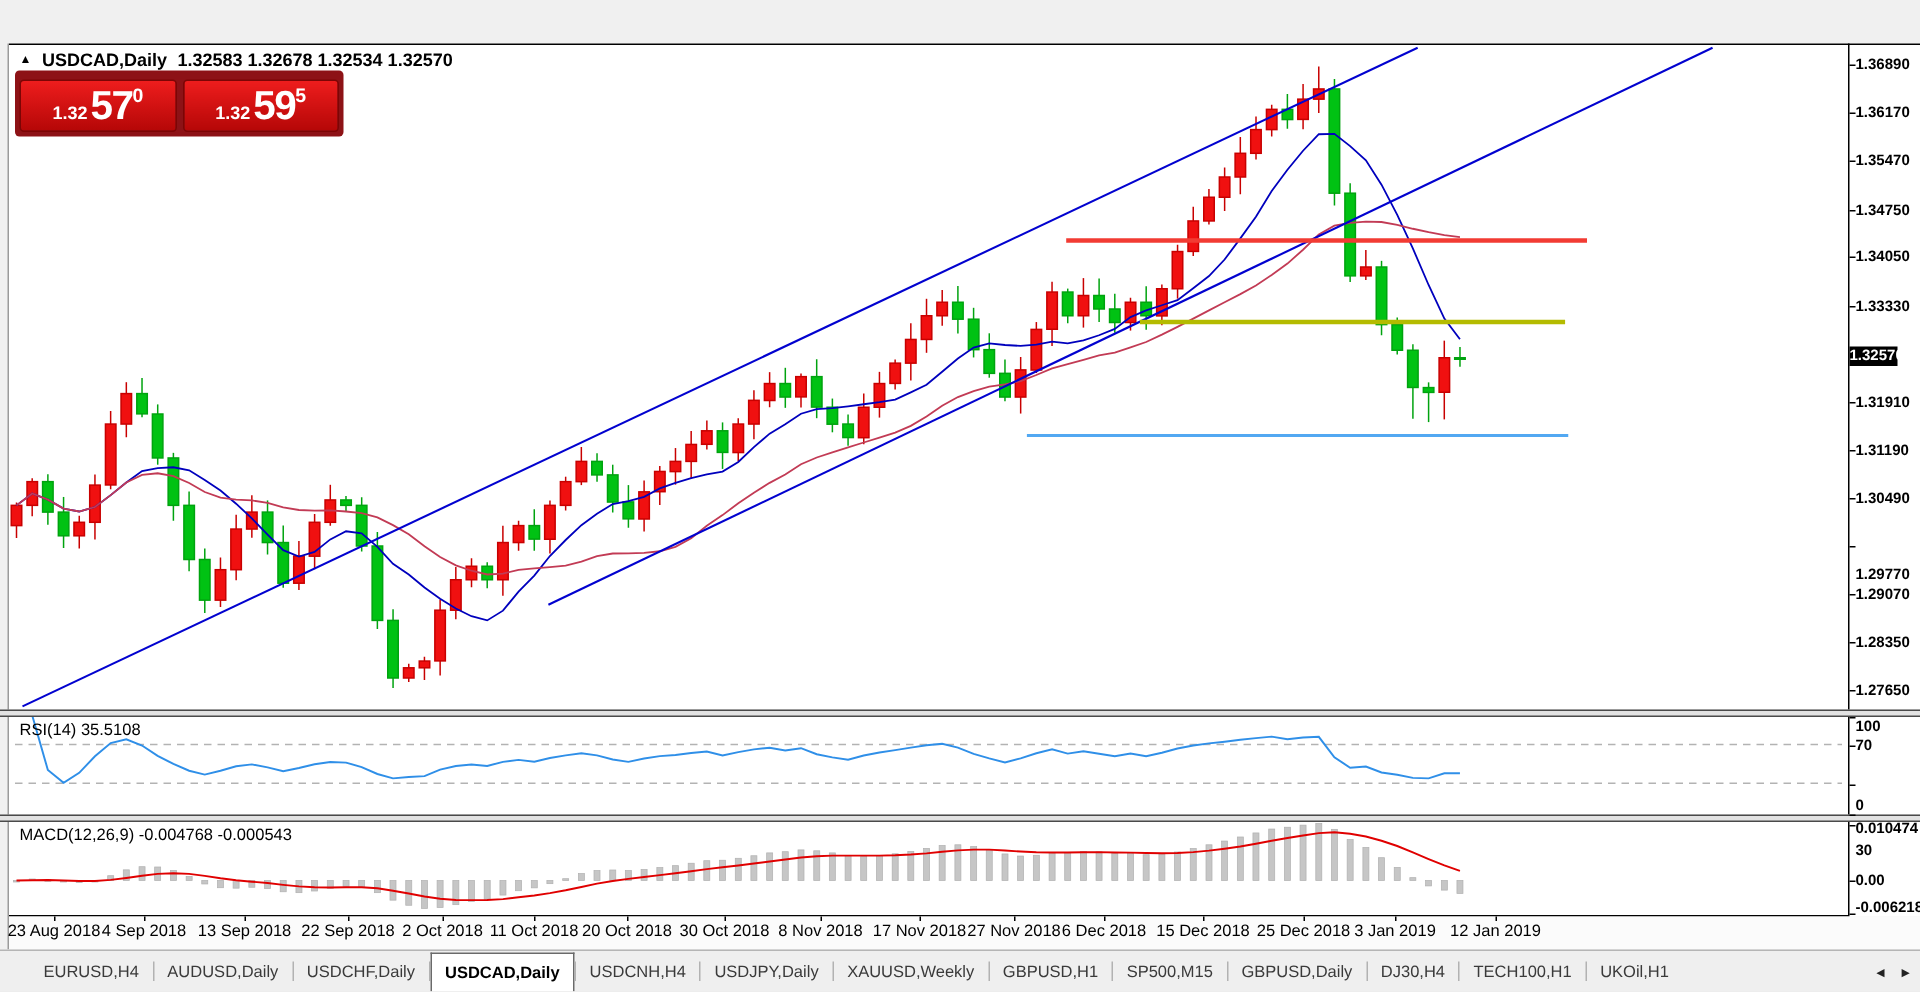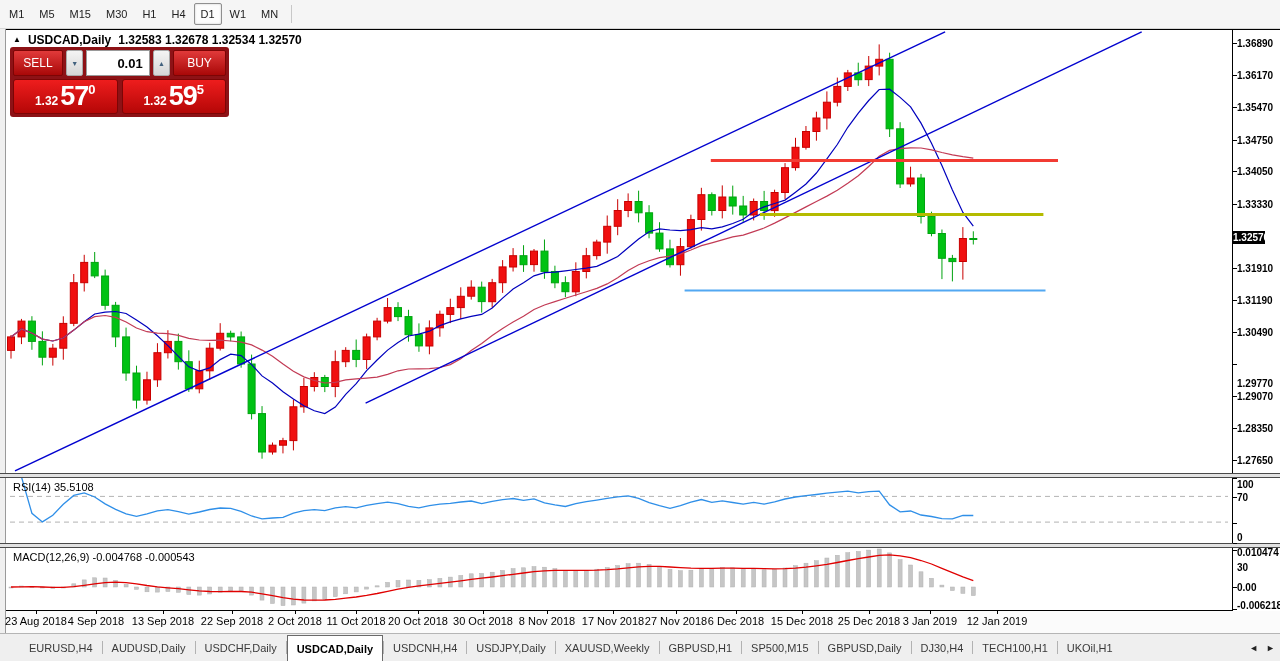--- a/index.html
+++ b/index.html
@@ -69,32 +69,20 @@
               color:#fff; display:flex; align-items:center; justify-content:center; }
   .tw-price .sm  { font-size:12px; font-weight:bold; margin-right:2px; margin-top:8px; }
   .tw-price .big { font-size:27px; font-weight:bold; letter-spacing:-1px; line-height:1; }
   .tw-price .sup { font-size:13px; font-weight:bold; position:relative; top:-7px; }
 </style>
 </head>
 <body>
 
 <div class="app">
 
-  <div class="toolbar" id="tfbar">
-      <div class="tf-btn">M1</div>
-      <div class="tf-btn">M5</div>
-      <div class="tf-btn">M15</div>
-      <div class="tf-btn">M30</div>
-      <div class="tf-btn">H1</div>
-      <div class="tf-btn">H4</div>
-      <div class="tf-btn active">D1</div>
-      <div class="tf-btn">W1</div>
-      <div class="tf-btn">MN</div>
-      <div class="tf-sep"></div>
-    </div>
 
   <div class="win-edge"></div>
 
   <div class="main-panel">
     <svg id="main-svg" class="panel-svg" width="1226" height="443">
         <g>
           <line x1="5" x2="5" y1="305.0" y2="328.6" stroke="#c80000" stroke-width="1"></line>
           <rect x="1.5" y="306.9" width="7" height="13.5" fill="#f01010" stroke="#c80000" stroke-width="1"></rect>
           <line x1="15.46" x2="15.46" y1="288.9" y2="314.1" stroke="#c80000" stroke-width="1"></line>
           <rect x="12.0" y="291.1" width="7" height="15.8" fill="#f01010" stroke="#c80000" stroke-width="1"></rect>
@@ -293,31 +281,20 @@
 
   <div class="axis-col"></div>
 
   <div class="chart-title">
     <span class="tri">▲</span>
     <span>USDCAD,Daily</span>
     <span>1.32583 1.32678 1.32534 1.32570</span>
   </div>
 
   <div class="trade-widget">
-    <div class="tw-row1">
-      <div class="tw-btn tw-sell">SELL</div>
-      <div class="tw-spin">
-          <span>▼</span>
-        </div>
-      <div class="tw-vol">0.01</div>
-      <div class="tw-spin">
-          <span>▲</span>
-        </div>
-      <div class="tw-btn tw-buy">BUY</div>
-    </div>
     <div class="tw-row2">
       <div class="tw-price">
         <span class="sm">1.32</span>
         <span class="big">57</span>
         <span class="sup">0</span>
       </div>
       <div class="tw-price">
         <span class="sm">1.32</span>
         <span class="big">59</span>
         <span class="sup">5</span>

